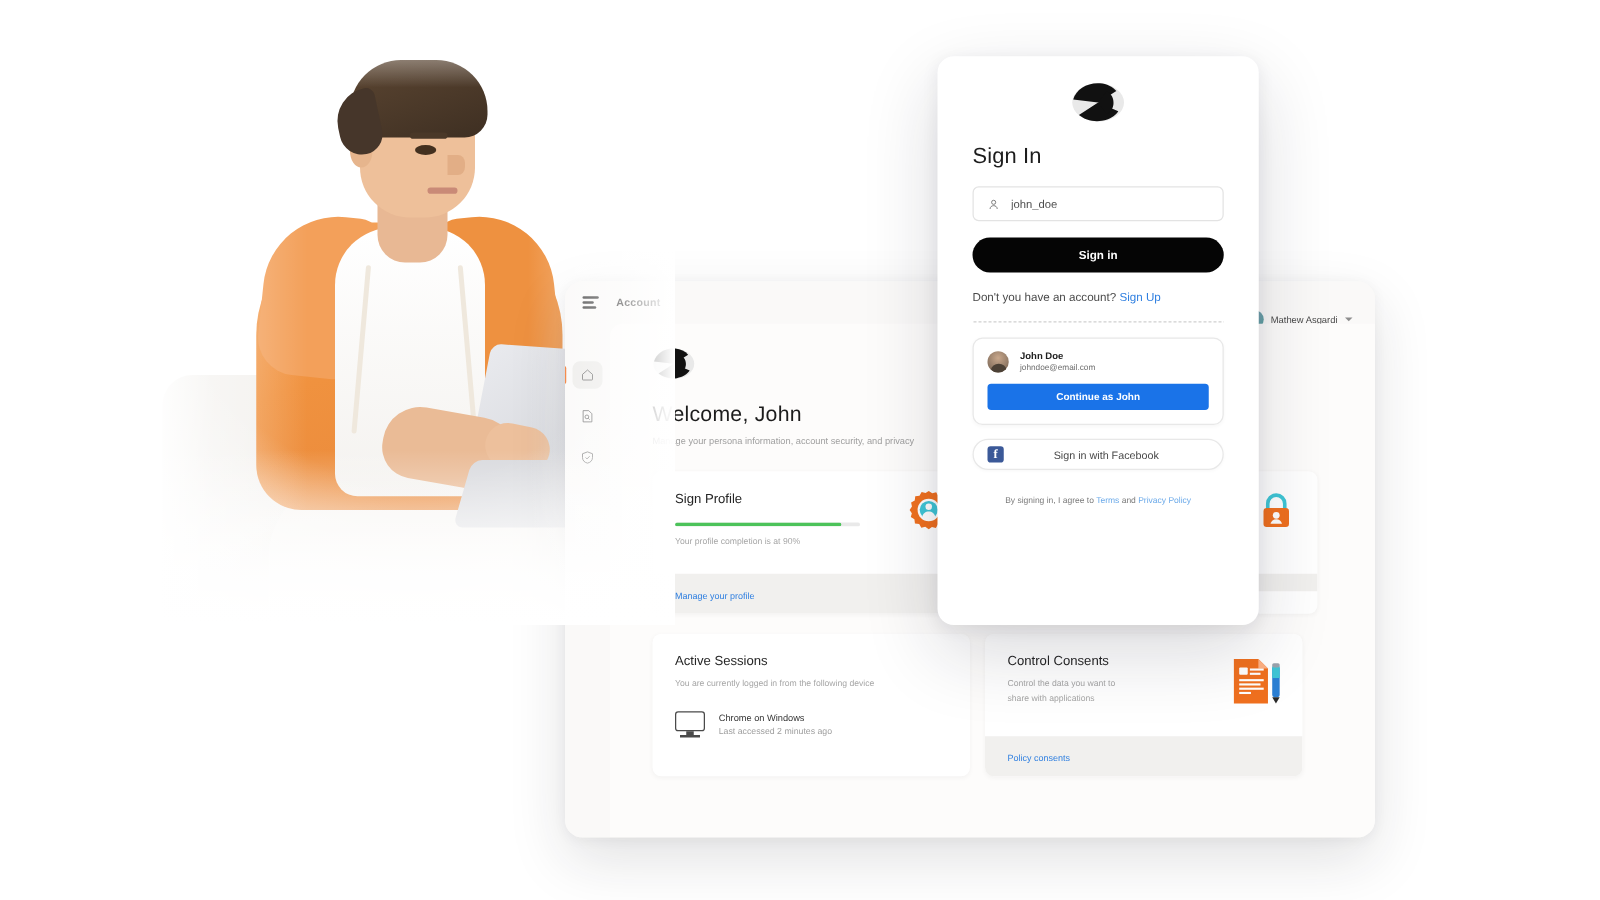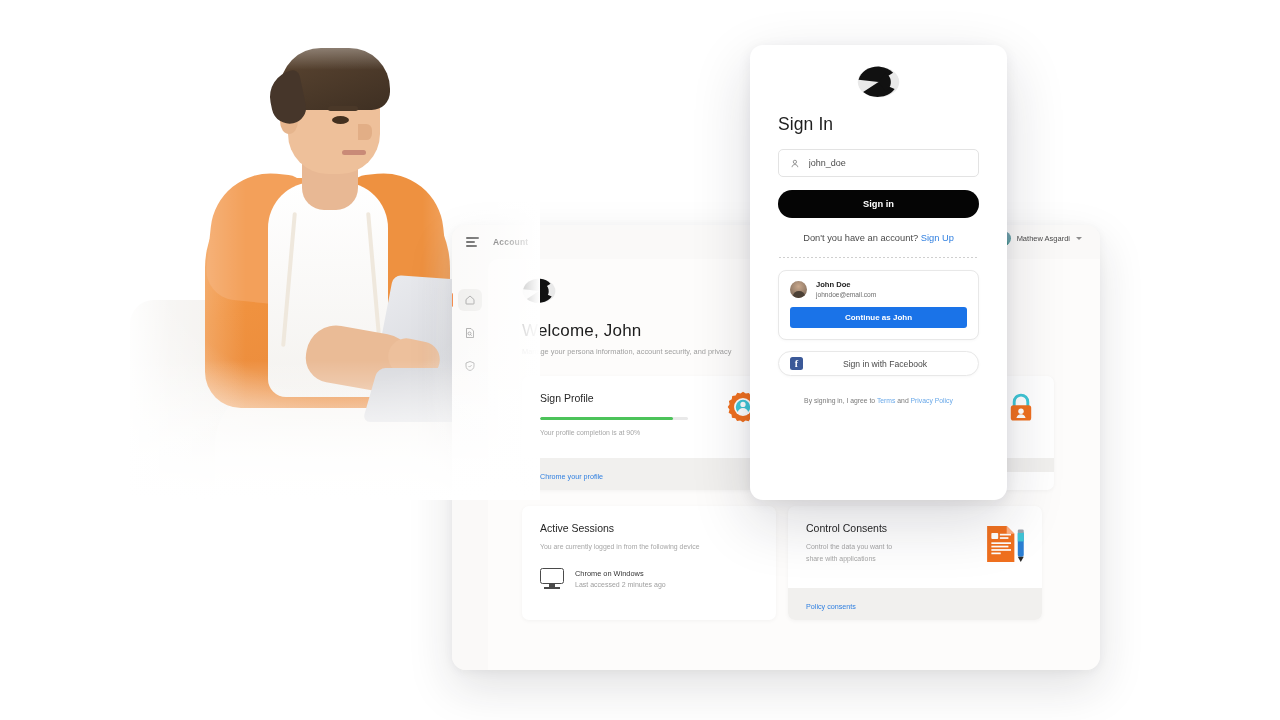--- a/index.html
+++ b/index.html
@@ -60,21 +60,21 @@
     position:absolute; left:452px; top:225px; width:648px; height:445px;
     background:#faf9f8; border-radius:14px;
     box-shadow:0 18px 46px rgba(30,30,40,.13), 0 2px 10px rgba(30,30,40,.05);
     overflow:hidden;
   }
   .dash-top{ height:34px; display:flex; align-items:center; padding-left:14px; gap:14px; background:#faf9f8; }
   .burger{ width:13px; display:flex; flex-direction:column; gap:2.5px; }
   .burger i{ display:block; height:1.6px; background:#3d3d3d; border-radius:2px; }
   .burger i:nth-child(1){width:13px;} .burger i:nth-child(2){width:9px;} .burger i:nth-child(3){width:11px;}
   .dash-title{ font-size:8.5px; font-weight:700; color:#2f2f2f; letter-spacing:.2px; }
-  .dash-user{ position:absolute; right:18px; top:6px; display:flex; align-items:center; gap:6px; }
+  .dash-user{ position:absolute; right:18px; top:23px; display:flex; align-items:center; gap:6px; }
   .av{ width:15px;height:15px;border-radius:50%;background:radial-gradient(circle at 50% 30%,#7f9fb5,#52a39a);position:relative;overflow:hidden;}
   .av:after{content:"";position:absolute;left:3px;top:9px;width:9px;height:9px;border-radius:50% 50% 0 0;background:#3f8e86;}
   .av:before{content:"";position:absolute;left:4.5px;top:3px;width:6px;height:6px;border-radius:50%;background:#e0a089;}
   .dash-uname{ font-size:7.5px; color:#4a4a4a; }
   .chev{ width:0;height:0;border-left:3px solid transparent;border-right:3px solid transparent;border-top:3px solid #8d8d8d; }
 
   .dash-body{ display:flex; height:411px; }
   .rail{ width:36px; padding-top:30px; display:flex; flex-direction:column; align-items:center; gap:11px; background:#faf9f8; }
   .rail-item{ width:24px;height:22px;border-radius:6px;display:flex;align-items:center;justify-content:center;position:relative; }
   .rail-item.active{ background:#ecebe9; }
@@ -119,21 +119,21 @@
   .field{
     margin-top:14px; height:28px; border:1px solid #e3e3e3; border-radius:5px;
     display:flex; align-items:center; gap:9px; padding:0 11px; background:#fff;
   }
   .field input{ border:0; outline:0; font-size:9px; color:#4d4d4d; font-family:inherit; background:transparent; width:100%; }
   .btn-signin{
     margin-top:13px; width:100%; height:28px; border:0; border-radius:16px;
     background:#050505; color:#fff; font-size:9.3px; font-weight:700; cursor:pointer;
     font-family:inherit;
   }
-  .acct-row{ margin-top:15px; text-align:center; font-size:9.3px; color:#4a4a4a; }
+  .acct-row{ margin-top:15px; text-align:left; font-size:9.3px; color:#4a4a4a; }
   .acct-row a{ color:#2f7fe0; text-decoration:none; }
   .dots{ margin-top:14px; height:1px; background-image:radial-gradient(#cfcfcf 50%, transparent 51%); background-size:4px 1px; background-repeat:repeat-x; }
 
   .gcard{ margin-top:12px; border:1px solid #e8e8e8; border-radius:8px; background:#fff; box-shadow:0 1px 3px rgba(0,0,0,.03); }
   .grow1{ display:flex; align-items:flex-start; gap:9px; padding:11px 11px 10px 11px; border-bottom:1px solid #eee; }
   .g-txt{ font-size:7.6px; color:#2e2e2e; font-weight:700; line-height:1.45; flex:1; }
   .g-x{ font-size:11px; color:#8a8a8a; line-height:1; cursor:pointer; }
   .grow2{ padding:9px 11px 11px 11px; }
   .u-row{ display:flex; align-items:center; gap:9px; }
   .u-av{ width:17px;height:17px;border-radius:50%;background:radial-gradient(circle at 50% 32%,#c9a88c,#6d5c4e);position:relative;overflow:hidden;}
@@ -247,21 +247,21 @@
                 <svg width="34" height="34" viewBox="0 0 40 40">
                   <path d="M20 2l3.3 2.2L27 3.4l2 3.4 4 .5.5 4 3.4 2-1 3.7L38 20l-2.2 3.3.8 3.7-3.4 2-.5 4-4 .5-2 3.4-3.7-1L20 38l-3.3-2.2-3.7.8-2-3.4-4-.5-.5-4-3.4-2 1-3.7L2 20l2.2-3.3-.8-3.7 3.4-2 .5-4 4-.5 2-3.4 3.7 1z" fill="#f0701f"></path>
                   <circle cx="20" cy="20" r="10.5" fill="#fff"></circle>
                   <circle cx="20" cy="20" r="8.5" fill="#3fc6d6"></circle>
                   <circle cx="20" cy="17" r="3.1" fill="#fff"></circle>
                   <path d="M13.8 26.5c.6-3.3 3.2-5.2 6.2-5.2s5.6 1.9 6.2 5.2a8.5 8.5 0 0 1-12.4 0z" fill="#fff"></path>
                 </svg>
               </div>
             </div>
             <div class="card-foot">
-              <span class="card-link">Chrome your profile</span>
+              <span class="card-link">Manage your profile</span>
             </div>
           </div>
 
           <div class="card card-w1">
             <div class="card-body">
               <div class="card-ic">
                 <svg width="34" height="34" viewBox="0 0 40 40">
                   <path d="M12 19v-5a8 8 0 0 1 16 0v5" fill="none" stroke="#3fc6d6" stroke-width="3.4"></path>
                   <rect x="8" y="18" width="24" height="18" rx="3" fill="#f0701f"></rect>
                   <circle cx="20" cy="25" r="3.2" fill="#fff"></circle>

